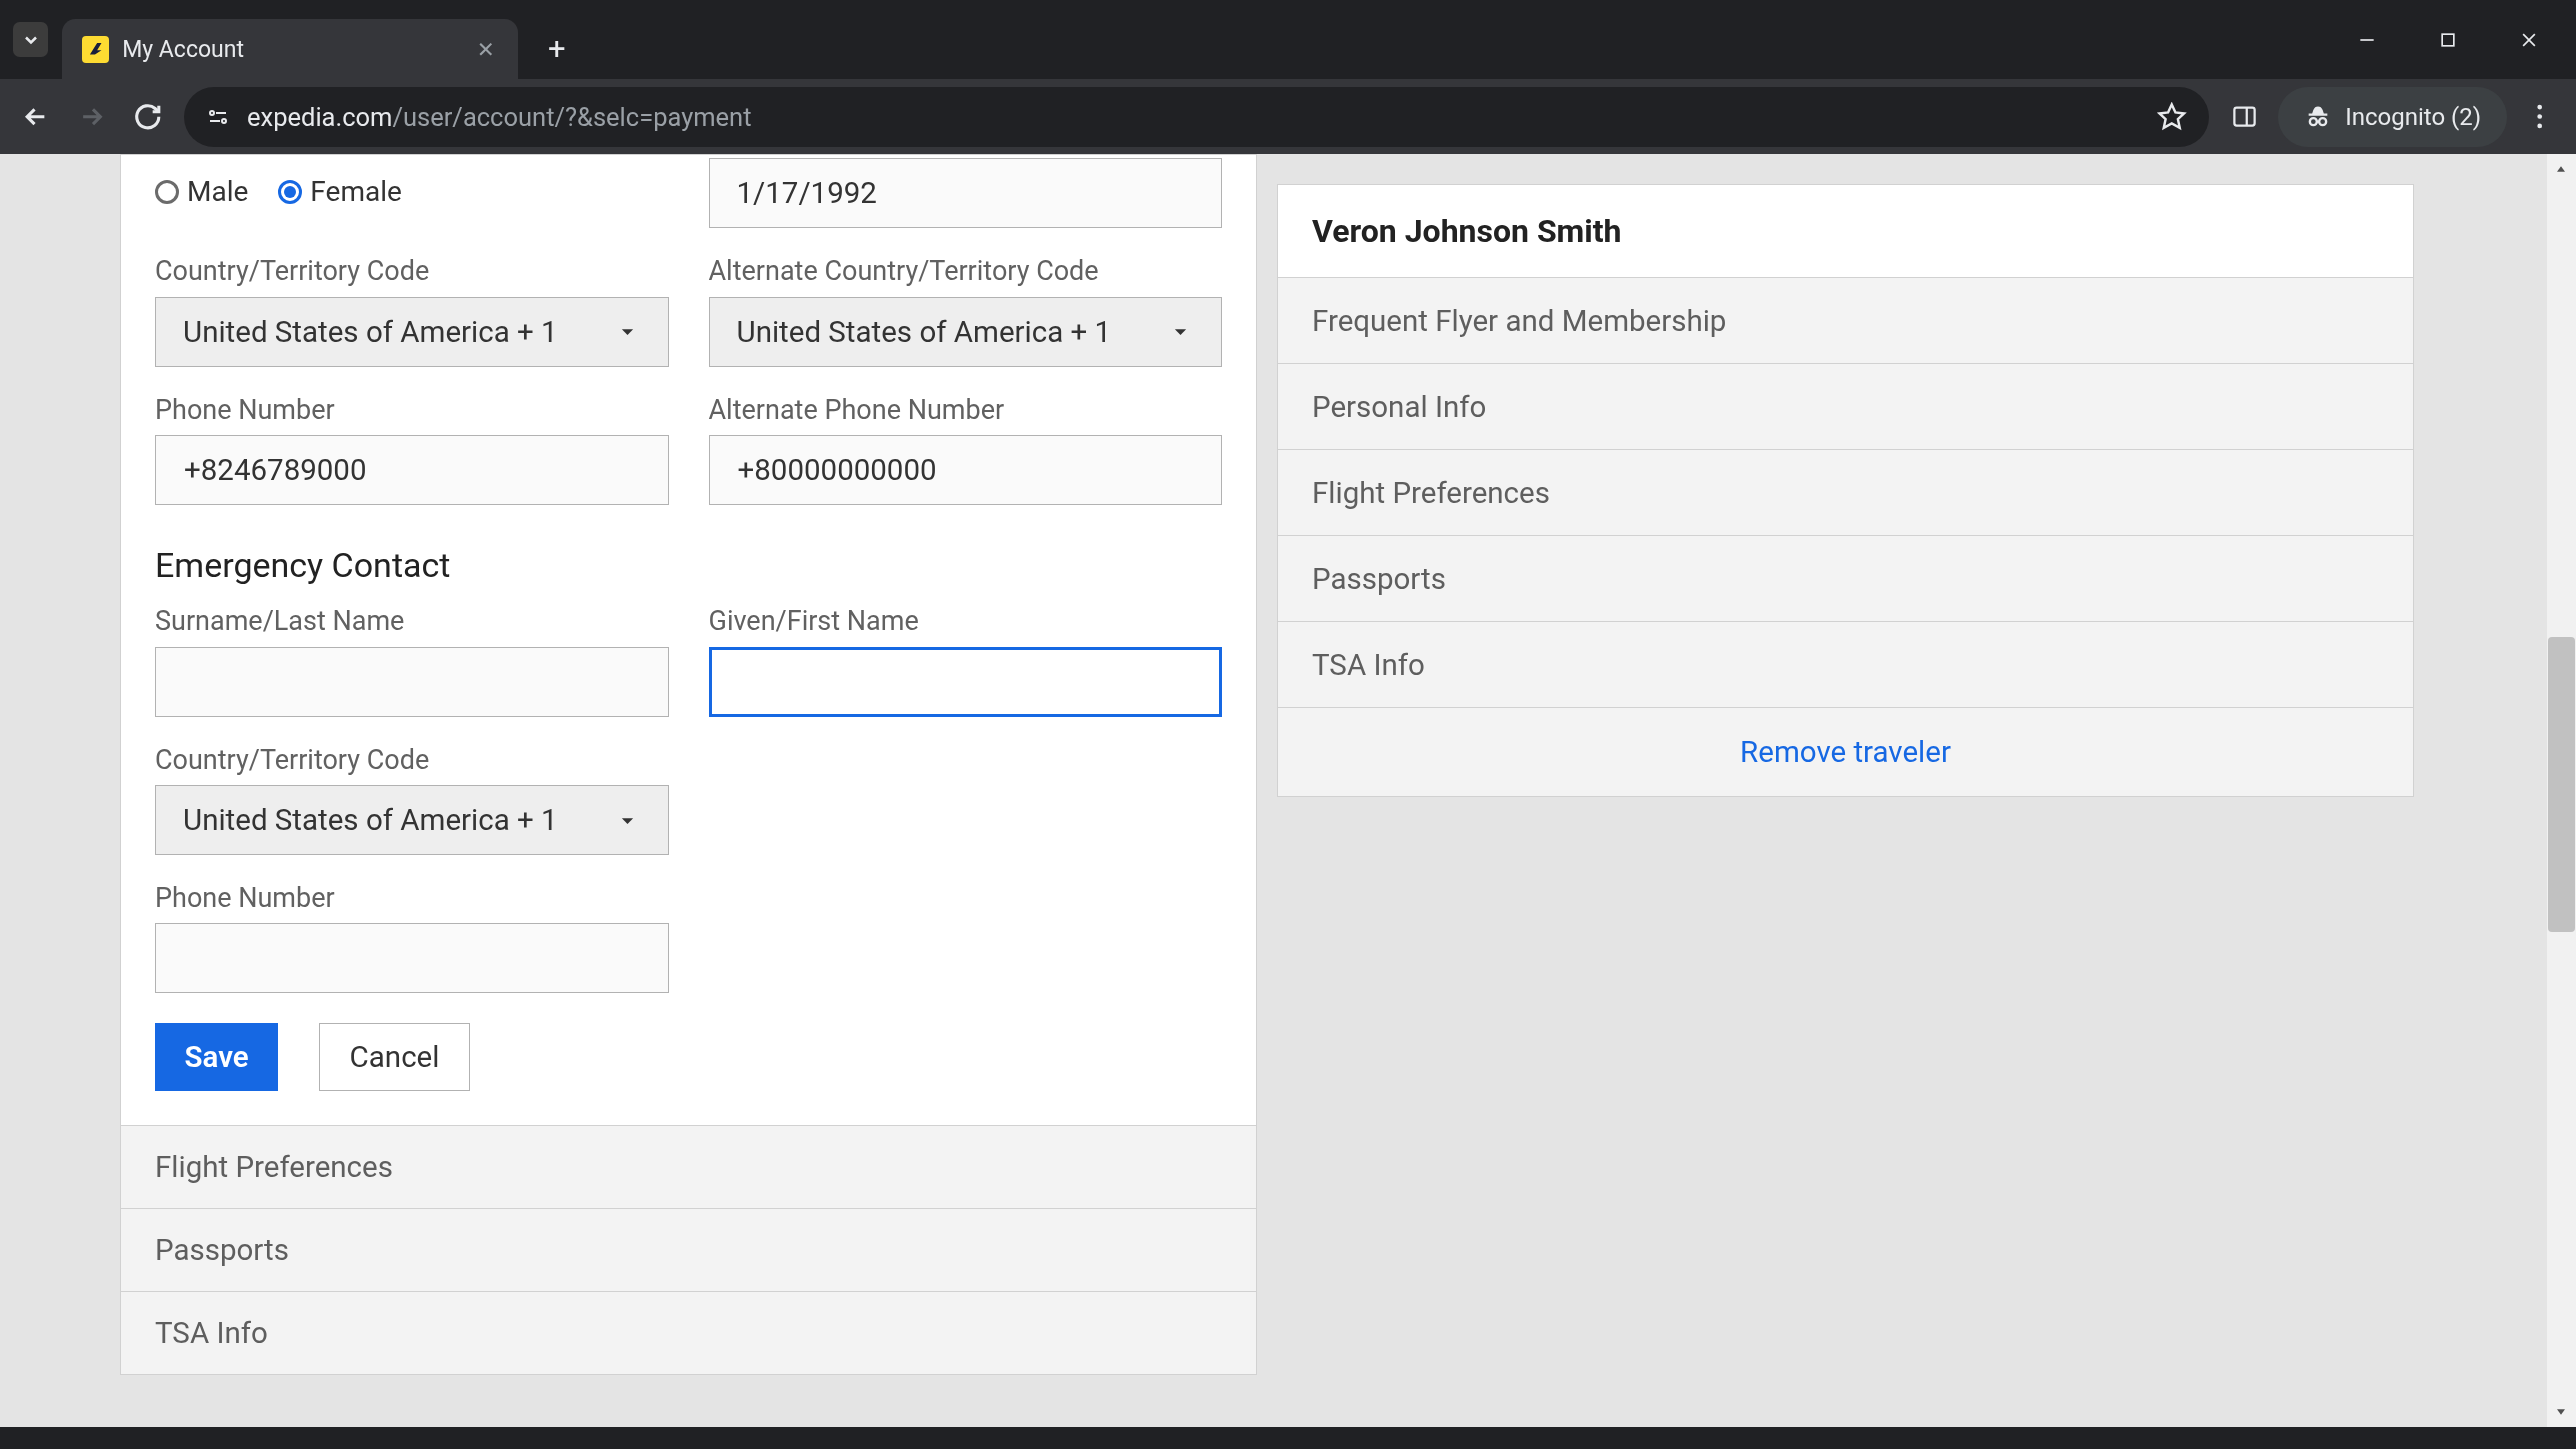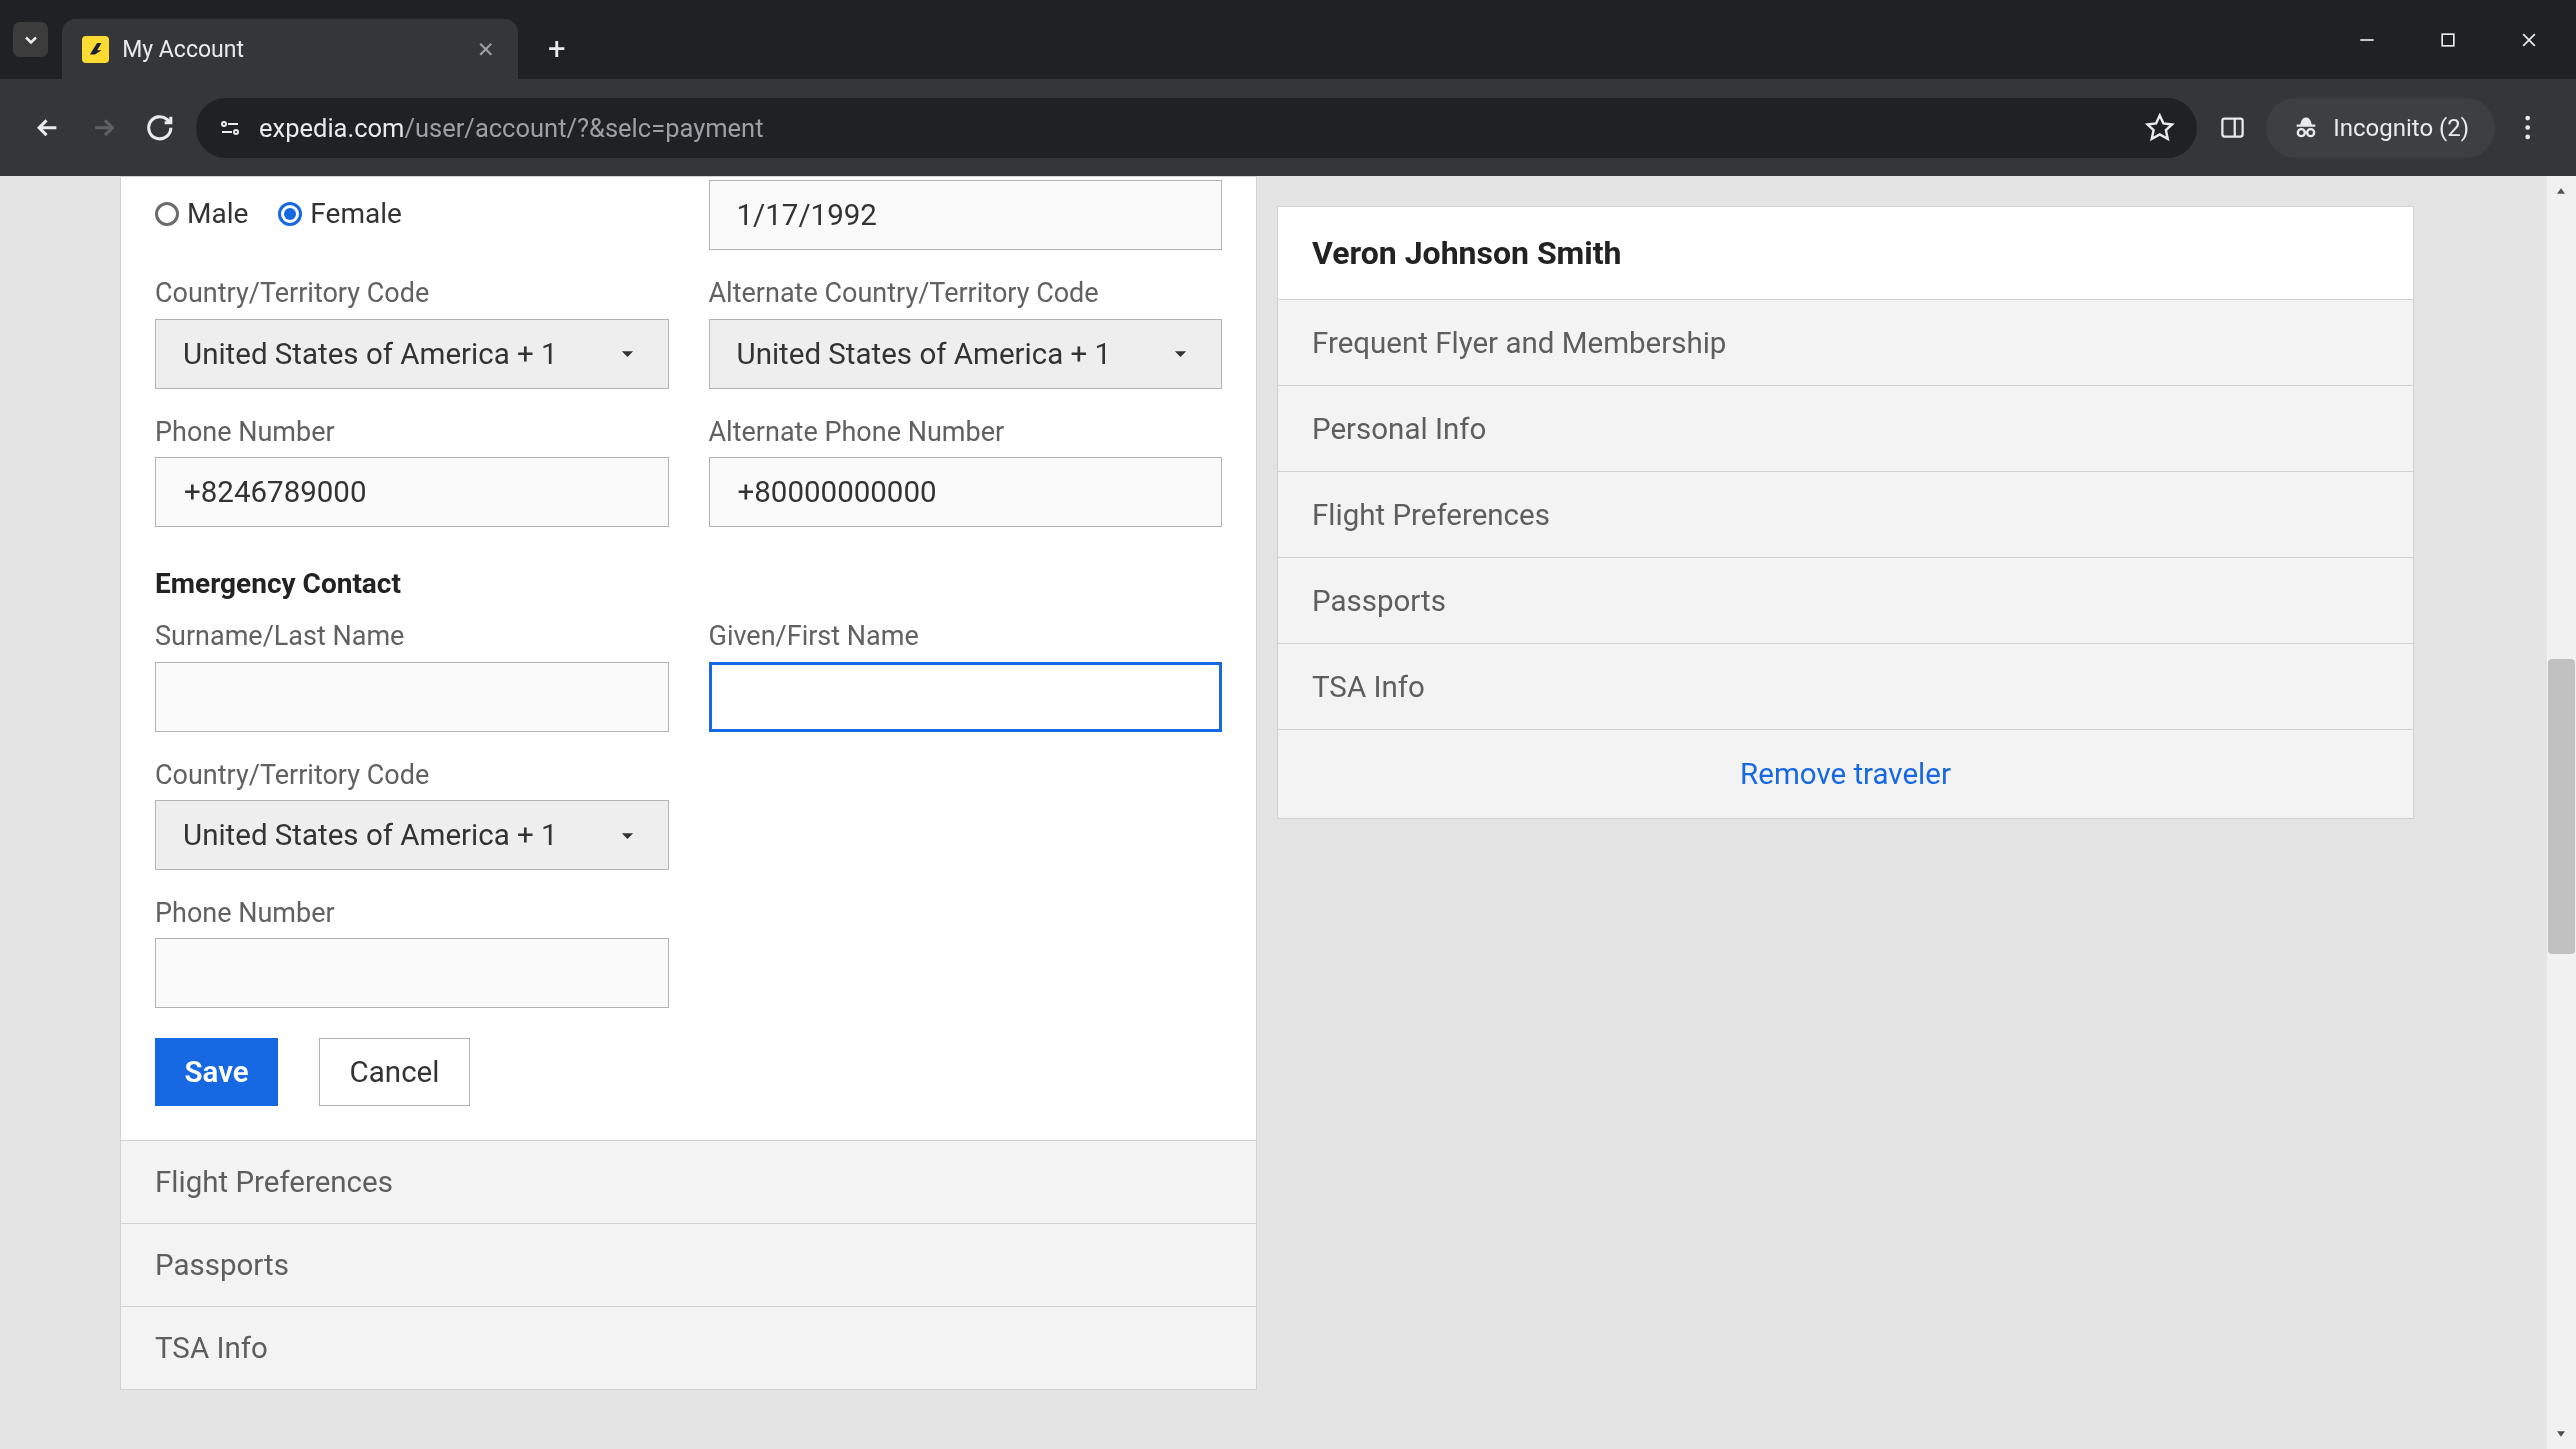--- a/index.html
+++ b/index.html
@@ -91,25 +91,25 @@
       width: 81px;
       height: 40px;
       display: flex;
       align-items: center;
       justify-content: center;
       color: #e8eaed;
     }
     .window-control svg { width: 20px; height: 20px; }
     
     .address-bar {
-      height: 97px;
+      height: 75px;
       background: #35363a;
       display: flex;
       align-items: center;
-      padding: 0 28px;
+      padding: 0 16px;
       gap: 16px;
     }
     .nav-btn {
       width: 40px;
       height: 40px;
       display: flex;
       align-items: center;
       justify-content: center;
       color: #9aa0a6;
       border-radius: 50%;
@@ -266,22 +266,22 @@
       background: #eeeeee;
       font-size: 29.5px;
       color: #333;
       padding: 0 27px;
       display: flex;
       align-items: center;
       justify-content: space-between;
     }
     .select-input svg { width: 27px; height: 27px; }
     .section-heading {
-      font-size: 28px;
-      font-weight: 700;
+      font-size: 34px;
+      font-weight: 400;
       color: #222;
       margin-top: 40px;
       margin-bottom: 6.7px;
     }
     .button-row {
       display: flex;
       gap: 41px;
       margin-top: 30px;
     }
     .btn-primary {

